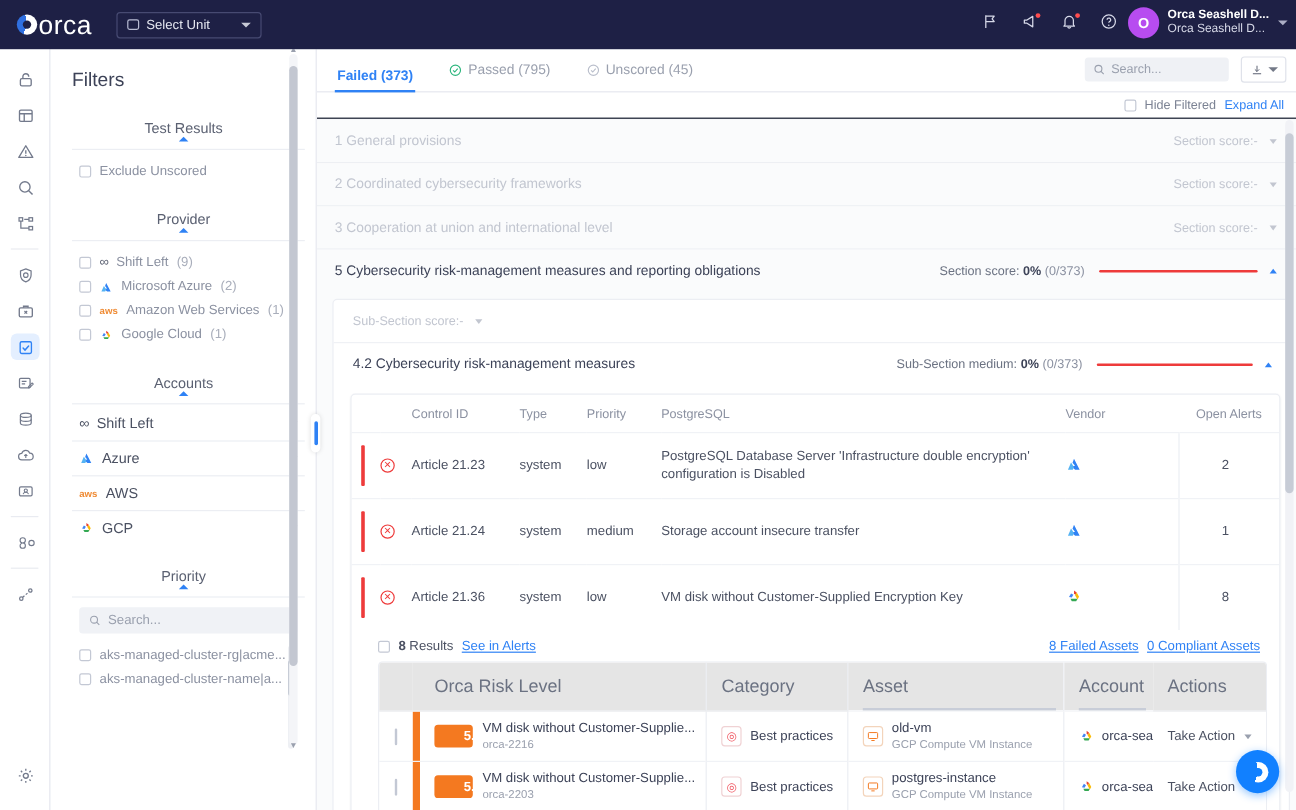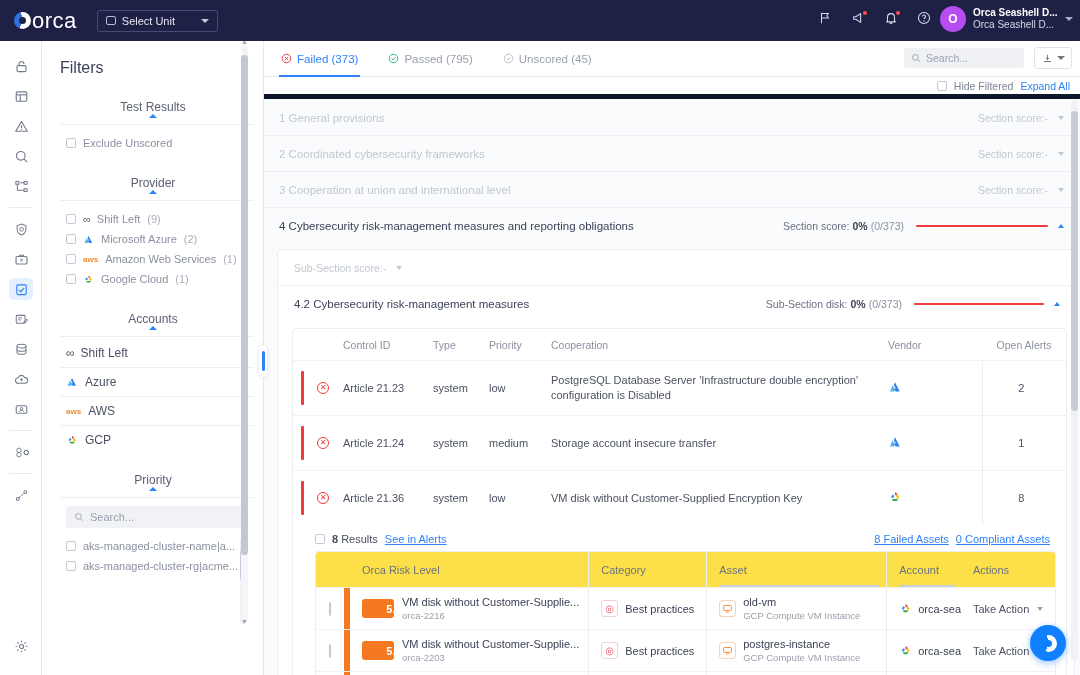--- a/index.html
+++ b/index.html
@@ -87,31 +87,31 @@
   .fbar { position:absolute; right:15px; top:4px; width:7px; height:576px; background:#f4f5f8; border-radius:4px;}
   .fbar-thumb { position:absolute; right:15px; top:14px; width:7px; height:500px; background:#c3c7d1; border-radius:4px;}
   .fbar-arrow { position:absolute; right:15px; width:7px; text-align:center; font-size:7px; color:#9aa0ae;}
 
   
   .main { position:absolute; top:41px; left:264px; width:816px; height:634px; background:#f6f7f9; overflow:hidden;}
   .tabs { height:36px; background:#fff; display:flex; align-items:center; padding-left:17px; gap:30px;
           border-bottom:1px solid #e6e8ef; position:relative;}
   .tab { display:flex; align-items:center; gap:5px; font-size:11.5px; color:#5b6172; height:36px;
          line-height:36px; cursor:pointer; position:relative;}
-  .tab.active { color:#2f82f5; font-weight:400; }
+  .tab.active { color:#2f82f5; font-weight:700;flex-direction:column; }
   .tab.active:after { content:""; position:absolute; bottom:0; left:-2px; right:-2px; height:2px; background:#2f82f5;}
   .tab.dim { color:#9aa0ae; }
   .tabsearch { position:absolute; right:56px; top:7px; width:120px; height:20px; background:#eff1f5;
                border-radius:3px; display:flex; align-items:center; gap:5px; padding:0 7px;
                color:#9aa0ae; font-size:10.5px;}
   .exportbtn { position:absolute; right:8px; top:6px; width:38px; height:22px; border:1px solid #dfe2ea;
                border-radius:3px; background:#fff; display:flex; align-items:center; justify-content:center;
                gap:4px; cursor:pointer;}
   .subbar { height:22px; background:#fff; display:flex; align-items:center; justify-content:flex-end;
-            gap:7px; padding-right:10px; font-size:10.5px; color:#7b8293; border-bottom:5px solid #0f172a;}
+            gap:7px; padding-right:10px; font-size:10.5px; color:#7b8293; border-bottom:1px solid #0f172a;}
   .link { color:#2f82f5; cursor:pointer; }
 
   .sections { position:absolute; top:59px; left:0; width:816px; height:575px; background:#fafbfc; overflow:hidden; }
   .sec-row { height:36px; display:flex; align-items:center; padding:0 16px 0 15px;
              border-bottom:1px solid #edeff3; color:#c2c6d0; font-size:11.5px; background:#fafbfc;}
   .sec-row .name { flex:1; }
   .sec-row .score { font-size:10.5px; }
   .sec-row .chev { margin-left:10px; width:0;height:0;border-left:3px solid transparent;border-right:3px solid transparent;border-top:4px solid #c2c6d0;}
   .sec-row.open { color:#3c4257; }
   .sec-row.open .score { color:#6b7282; }
@@ -136,22 +136,22 @@
   .failbar { width:3px; height:34px; background:#ee3b3b; border-radius:1px; display:block;}
   .xcirc { width:12px; height:12px; border:1.3px solid #ee3b3b; border-radius:50%; color:#ee3b3b;
            font-size:8px; display:flex; align-items:center; justify-content:center; line-height:1;}
   .vendsep { border-left:1px solid #eceef3; }
 
   .resbar { display:flex; align-items:center; gap:7px; padding:8px 16px 6px 22px; font-size:11px; color:#4b5162;}
   .resbar .sp { flex:1; }
   .u { text-decoration:underline; }
 
   table.assets { width:100%; border-collapse:collapse; }
-  table.assets th { font-size:11px; font-weight:400; color:#6b7282; text-align:left;
-                    padding:12px 0 11px 12px; background:#fde047;}
+  table.assets th { font-size:15px; font-weight:400; color:#6b7282; text-align:left;
+                    padding:12px 0 11px 12px; background:#e5e5e5;}
   table.assets td { padding:7px 0 7px 12px; border-top:1px solid #f0f2f6; vertical-align:middle; font-size:11px;}
   .col-sep { border-left:1px solid #eceef3; }
   .riskbadge { width:22px; height:19px; border-radius:3px; background:#f47920; color:#fff;
                font-size:11px; font-weight:700; display:flex; align-items:center; justify-content:center;padding-left:32px;}
   .a-title { font-size:11px; color:#3c4257; line-height:14px;}
   .a-sub { font-size:9.5px; color:#9aa0ae; line-height:13px;}
   .orangebar { width:3px; background:#f47920; }
   .catico { width:17px; height:17px; border:1px solid #f0d2d4; border-radius:3px;
             display:flex; align-items:center; justify-content:center; color:#ef4f5a; font-size:10px;}
   .assetico { width:17px; height:17px; border:1px solid #f3d4bb; border-radius:3px; color:#f47920;
@@ -482,25 +482,25 @@
               <circle cx="7" cy="7" r="4.6" fill="none" stroke="#9aa0ae" stroke-width="1.4"></circle>
               <line x1="10.4" y1="10.4" x2="14" y2="14" stroke="#9aa0ae" stroke-width="1.4"></line>
             </svg>
           <span>Search...</span>
         </div>
         <div class="fbody taglist" style="padding:2px 0 0 0">
           <div class="tag-scroll-track"></div>
           <div class="tag-scroll-thumb"></div>
           <div class="frow">
               <span class="cb"></span>
-              <span>aks-managed-cluster-name|a...</span>
+              <span>aks-managed-cluster-rg|acme...</span>
             </div>
           <div class="frow">
               <span class="cb"></span>
-              <span>aks-managed-cluster-rg|acme...</span>
+              <span>aks-managed-cluster-name|a...</span>
             </div>
           <div class="frow"></div>
 
         </div>
       </div>
     </div>
 
     <div class="fbar"></div>
     <div class="fbar-thumb"></div>
     <div class="fbar-arrow" style="top:-3px">▲</div>
@@ -570,37 +570,37 @@
         <span class="score">Section score:-</span>
         <span class="chev"></span>
       </div>
       <div class="sec-row">
         <span class="name">3 Cooperation at union and international level</span>
         <span class="score">Section score:-</span>
         <span class="chev"></span>
       </div>
 
       <div class="sec-row open" style="border-bottom:none">
-        <span class="name">4 Cybersecurity risk-management measures and reporting obligations</span>
+        <span class="name">5 Cybersecurity risk-management measures and reporting obligations</span>
         <span class="score">Section score:</span>
         <span style="font-weight:700;color:#3c4257;font-size:10.5px;margin-left:3px">0%</span>
         <span style="color:#8b91a1;font-size:10.5px;margin-left:3px">(0/373)</span>
         <span class="bar"></span>
         <span class="chev"></span>
       </div>
 
       <div class="panel">
         <div class="sub-row">
           <span class="score" style="font-size:10.5px">Sub-Section score:-</span>
           <span class="chev"></span>
         </div>
 
         <div class="sub-row open" style="border-bottom:none">
           <span class="name">4.2 Cybersecurity risk-management measures</span>
-          <span class="score" style="font-size:10.5px">Sub-Section disk:</span>
+          <span class="score" style="font-size:10.5px">Sub-Section medium:</span>
           <span style="font-weight:700;color:#3c4257;font-size:10.5px;margin-left:3px">0%</span>
           <span style="color:#8b91a1;font-size:10.5px;margin-left:3px">(0/373)</span>
           <span class="bar sub"></span>
           <span class="chev"></span>
         </div>
 
         <div class="panel2">
           <table class="ctl">
             <colgroup>
                 <col style="width:24px">
@@ -612,21 +612,21 @@
                 <col style="width:94px">
                 <col style="width:84px">
               </colgroup>
             <thead>
               <tr>
                 <th></th>
                   <th></th>
                 <th>Control ID</th>
                 <th>Type</th>
                 <th>Priority</th>
-                <th>Cooperation</th>
+                <th>PostgreSQL</th>
                 <th>Vendor</th>
                 <th style="text-align:center">Open Alerts</th>
               </tr>
             </thead>
             <tbody>
               <tr>
                 <td class="failmark" style="padding-left:8px">
                     <span class="failbar"></span>
                   </td>
                 <td>

